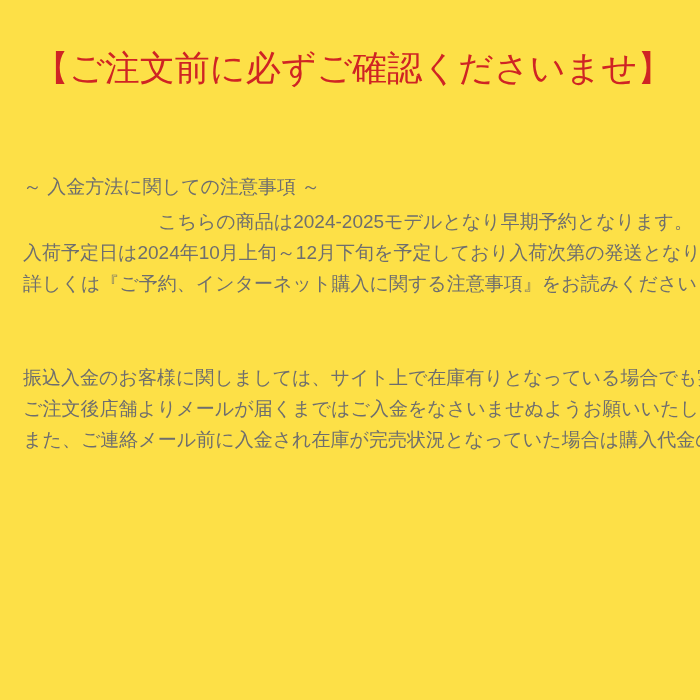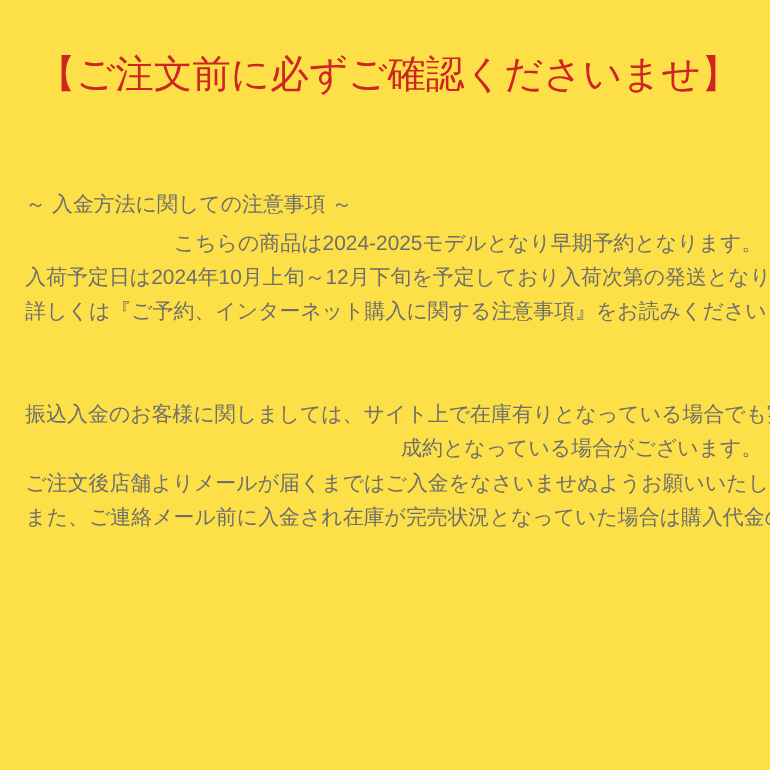--- a/index.html
+++ b/index.html
@@ -56,18 +56,17 @@
 
   <div class="notice-section section-early-reservation">
     <div class="section-heading">～ 入金方法に関しての注意事項 ～</div>
     <div class="notice-line">こちらの商品は2024-2025モデルとなり早期予約となります。</div>
     <div class="notice-line">入荷予定日は2024年10月上旬～12月下旬を予定しており入荷次第の発送となります。</div>
     <div class="notice-line">詳しくは『ご予約、インターネット購入に関する注意事項』をお読みくださいませ。</div>
   </div>
 
   <div class="notice-section section-payment">
     <div class="notice-line">振込入金のお客様に関しましては、サイト上で在庫有りとなっている場合でも実店舗にて</div>
-    <div class="notice-line">成約となっている場合がございます。</div>
     <div class="notice-line">ご注文後店舗よりメールが届くまではご入金をなさいませぬようお願いいたします。</div>
     <div class="notice-line">また、ご連絡メール前に入金され在庫が完売状況となっていた場合は購入代金の10％</div>
   </div>
 
 </div>
 
 </body></html>

